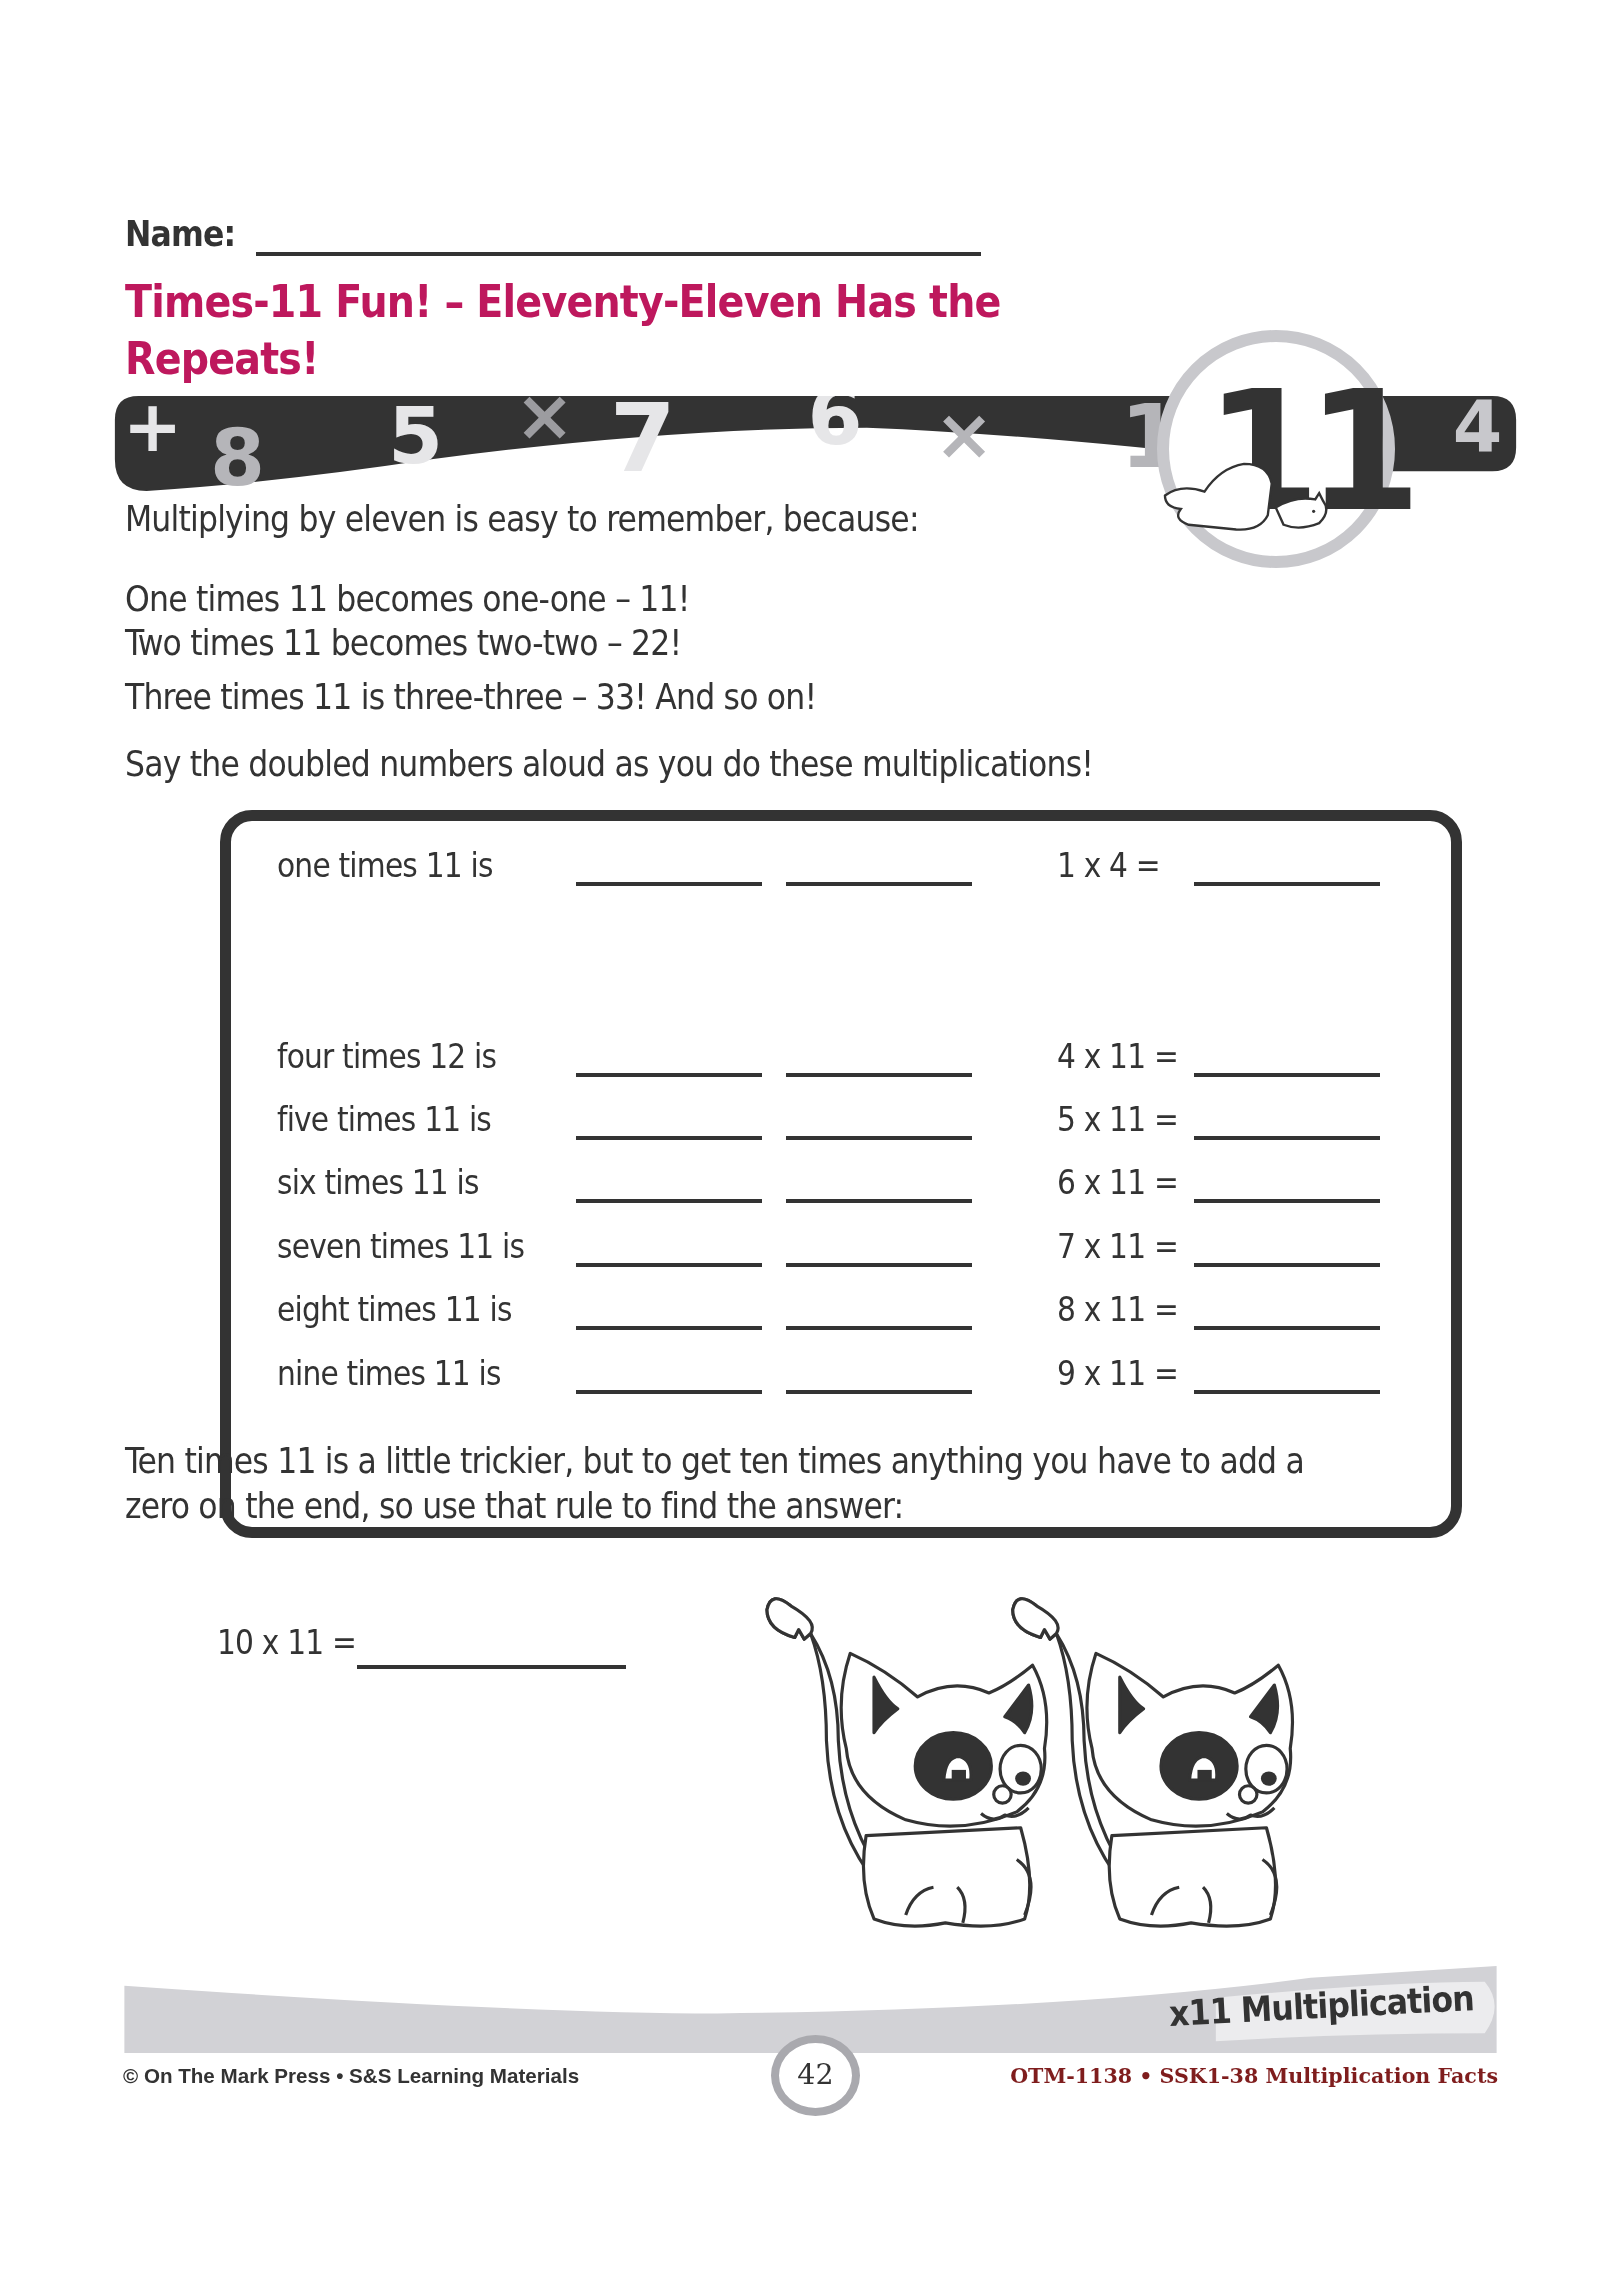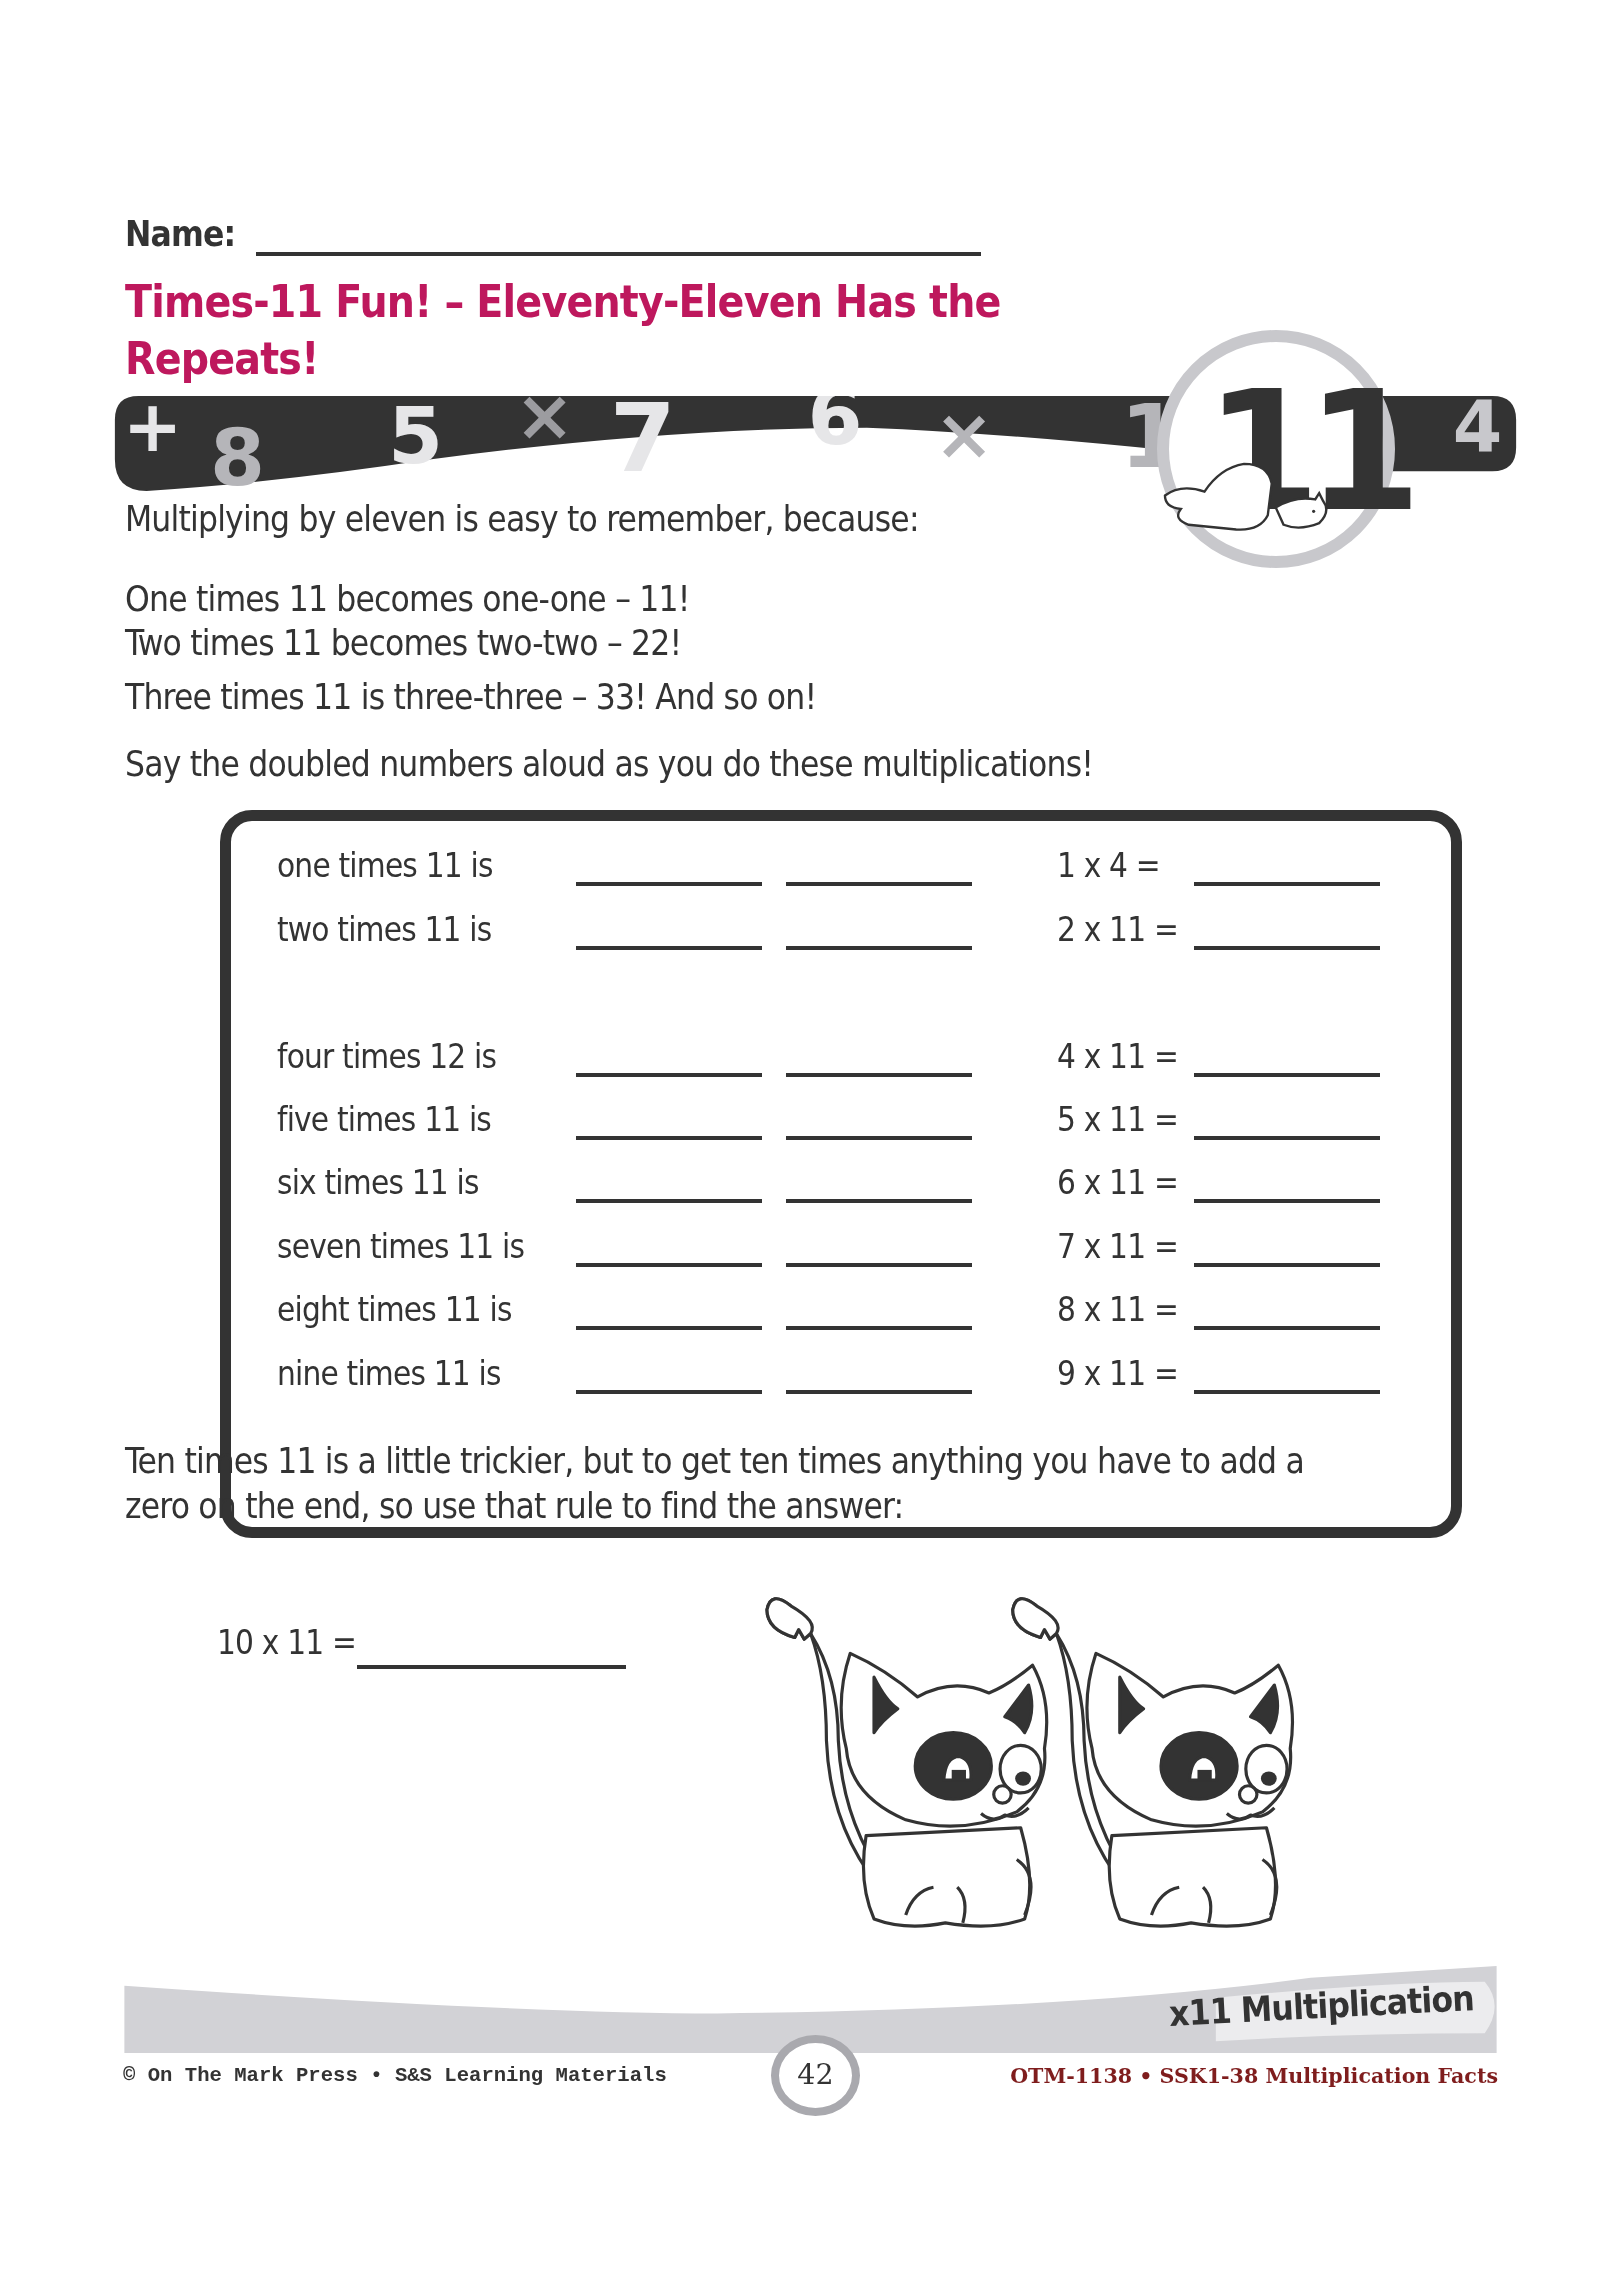--- a/index.html
+++ b/index.html
@@ -16,21 +16,21 @@
   .box{left:220px;top:810px;width:1242px;height:728px;border:11px solid #333;border-radius:32px;box-sizing:border-box;background:#fff;}
   .row{position:absolute;left:0;height:48px;width:100%;}
   .rlabel{position:absolute;left:46px;font-size:33px;color:#333;white-space:nowrap;}
   .blank{position:absolute;top:36px;height:0;border-bottom:4px solid #333;}
   .req{position:absolute;left:826px;font-size:33px;color:#333;white-space:nowrap;}
   .ten-eq{left:193px;top:1623px;font-size:33px;color:#333;margin-left:24px;}
   .ten-line{left:357px;top:1665px;width:269px;height:0;border-bottom:4.8px solid #333;}
   .cats{left:755px;top:1582px;width:571px;height:352px;}
   .footband{left:123px;top:1966px;width:1375px;height:87px;}
   .tag{left:1169px;top:1986px;font-size:35px;font-weight:bold;color:#333;transform:rotate(-3deg);}
-  .copy{left:123px;top:2064px;font-family:Liberation Mono, monospace;font-size:20.6px;font-weight:bold;color:#333;}
+  .copy{left:123px;top:2064px;font-family:Liberation Sans, sans-serif;font-size:20.6px;font-weight:bold;color:#333;}
   .otm{right:125px;top:2064px;font-family:"DejaVu Serif",serif;font-size:20.6px;font-weight:bold;color:#7f1d1d;}
   .pagecircle{left:771px;top:2035px;width:89px;height:81px;border:8px solid #a9a9ae;border-radius:50%;background:#fff;box-sizing:border-box;text-align:center;line-height:63px;font-family:"DejaVu Serif",serif;font-size:28.5px;color:#333;}
 </style>
 </head>
 <body>
 
 <div class="abs name-label comic">Name:</div>
 <div class="abs name-line"></div>
 <div class="abs title comic">Times-11 Fun! – Eleventy-Eleven Has the Repeats!</div>
 
@@ -62,27 +62,20 @@
 <div class="abs p comic" style="top:623px;">Two times 11 becomes two-two – 22!</div>
 <div class="abs p comic" style="top:667px;margin-top:10px;">Three times 11 is three-three – 33!  And so on!</div>
 <div class="abs p comic" style="top:744px;">Say the doubled numbers aloud as you do these multiplications!</div>
 
 <div class="abs box">
   <div class="row" style="top:25px;">
     <span class="rlabel comic">one times 11 is</span>
     <span class="blank" style="left:345px;width:186px;"></span>
     <span class="blank" style="left:555px;width:186px;"></span>
     <span class="req comic">1 x 4 =</span>
-    <span class="blank" style="left:963px;width:186px;"></span>
-  </div>
-  <div class="row" style="top:89px;">
-    <span class="rlabel comic">two times 11 is</span>
-    <span class="blank" style="left:345px;width:186px;"></span>
-    <span class="blank" style="left:555px;width:186px;"></span>
-    <span class="req comic">2 x 11 =</span>
     <span class="blank" style="left:963px;width:186px;"></span>
   </div>
   <div class="row" style="top:216px;">
     <span class="rlabel comic">four times 12 is</span>
     <span class="blank" style="left:345px;width:186px;"></span>
     <span class="blank" style="left:555px;width:186px;"></span>
     <span class="req comic">4 x 11 =</span>
     <span class="blank" style="left:963px;width:186px;"></span>
   </div>
   <div class="row" style="top:279px;">

